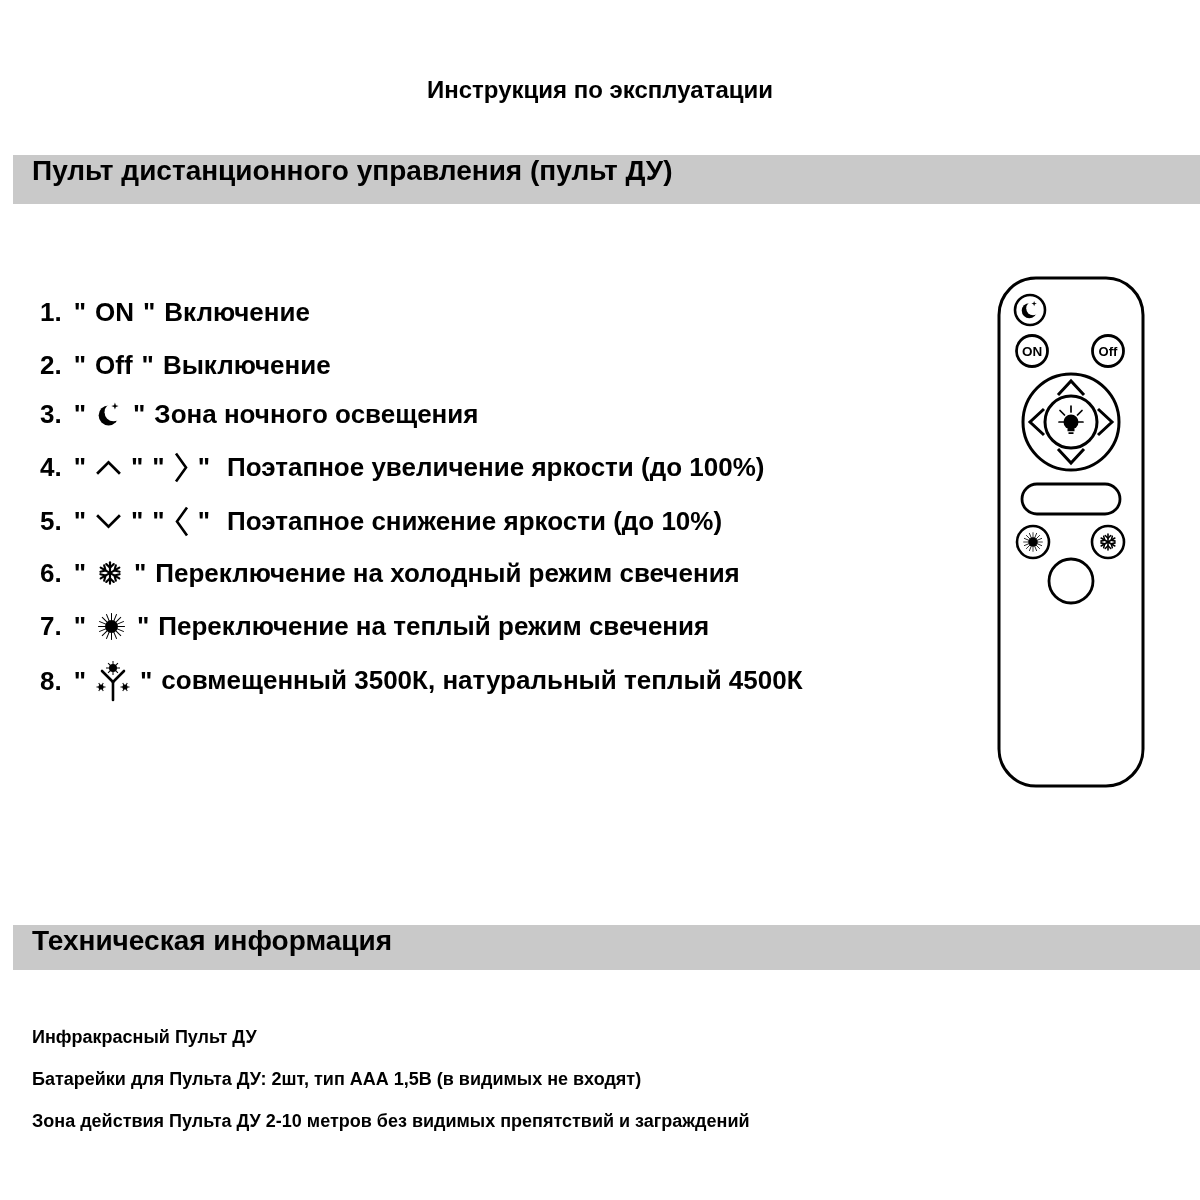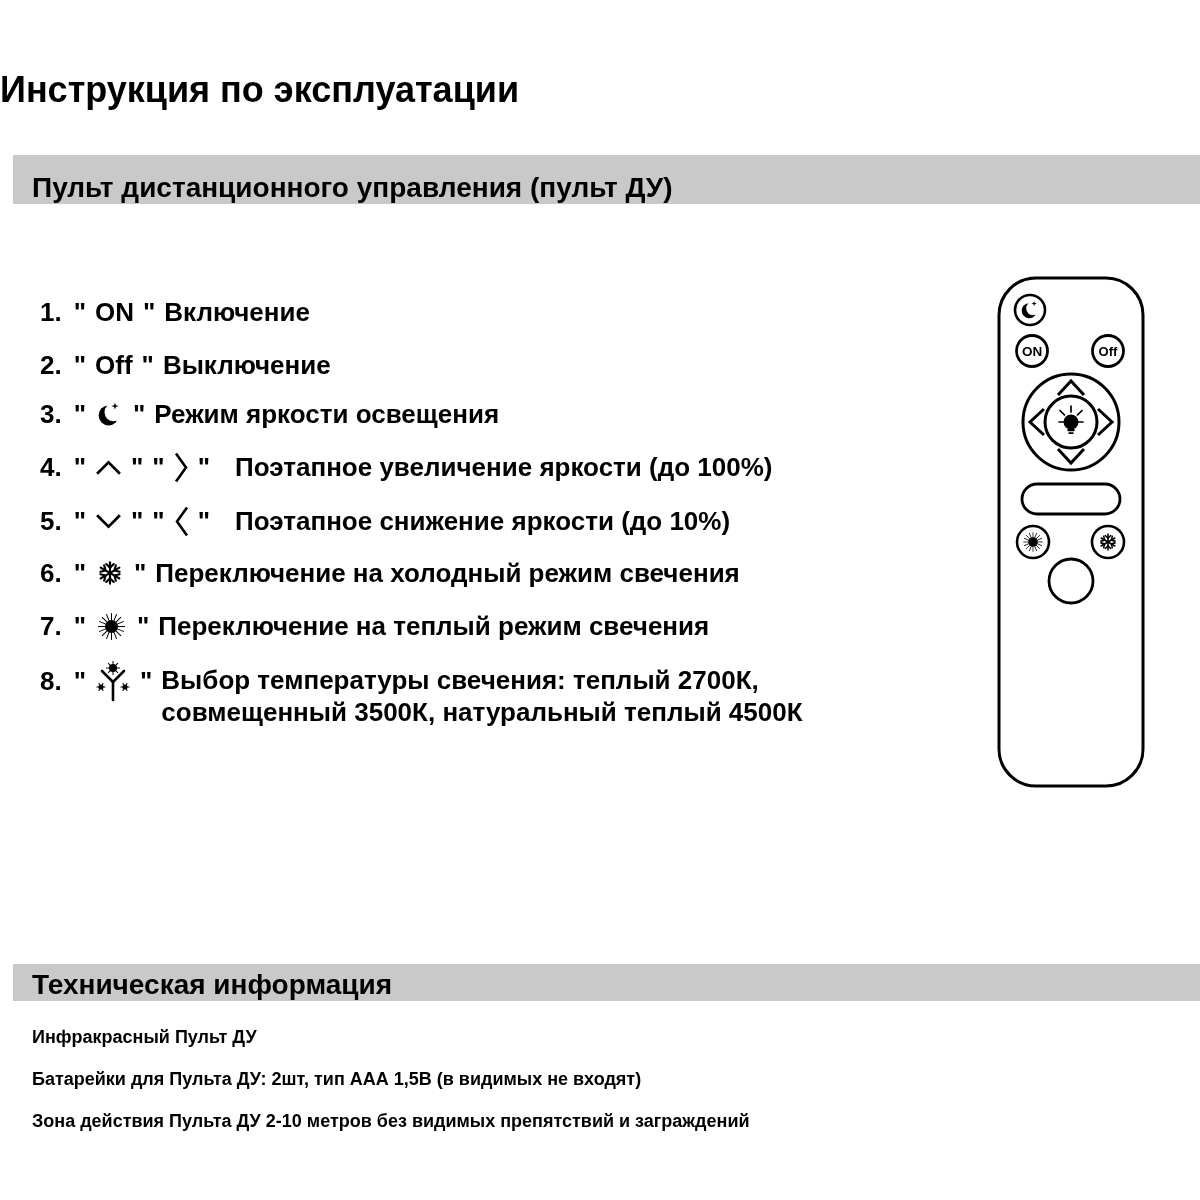--- a/index.html
+++ b/index.html
@@ -1,29 +1,29 @@
 <!DOCTYPE html>
 <html><head>
 <meta charset="utf-8">
 <style>
   *{box-sizing:border-box;margin:0;padding:0}
   html,body{width:1200px;height:1200px;background:#fff}
   body{position:relative;overflow:hidden;color:#000;
        font-family:"Liberation Sans","DejaVu Sans",sans-serif;font-weight:700}
-  .title{position:absolute;top:68px;left:0;right:0;text-align:left;
-         font-size:36px;line-height:44px}
+  .title{position:absolute;top:68px;left:0;right:0;text-align:center;
+         font-size:24px;line-height:44px}
   .banner{position:absolute;left:13px;right:0;background:#c9c9c9;
-          display:flex;align-items:flex-end;padding-left:19px;font-size:28px}
+          display:flex;align-items:flex-start;padding-left:19px;font-size:28px}
   .banner-remote{top:155px;height:49px}
-  .banner-tech{top:964px;height:37px}
+  .banner-tech{top:925px;height:45px}
   .item{position:absolute;left:40px;height:32px;display:flex;align-items:center;
         gap:9px;font-size:26px;white-space:nowrap}
   .item .num{margin-right:3px}
   .icx{flex:0 0 auto;display:block}
-  .gap{margin-left:16px}
+  .gap{margin-left:8px}
   .item-8{align-items:flex-start;height:auto}
   .item-8 .tok{line-height:34px}
   .item-8 .icx{margin-top:-4px}
   .desc-block div{line-height:32px}
   .tech-line{position:absolute;left:32px;font-size:18px;line-height:30px;white-space:nowrap}
   .remote{position:absolute;left:995px;top:276px}
   .remote text{font-family:"Liberation Sans","DejaVu Sans",sans-serif;font-weight:700;fill:#000}
   .defs{position:absolute;width:0;height:0}
 </style>
 </head>
@@ -131,21 +131,21 @@
     <span>Выключение</span>
   </div>
 
   <div class="item" style="top:398px">
     <span class="num">3.</span>
     <span class="q">"</span>
     <svg class="icx" width="29" height="29" viewBox="0 0 32 32">
         <use href="#sym-moon"></use>
       </svg>
     <span class="q">"</span>
-    <span>Режим яркости освещения</span>
+    <span>Зона ночного освещения</span>
   </div>
 
   <div class="item" style="top:451px">
     <span class="num">4.</span>
     <span class="q">"</span>
     <svg class="icx" width="27" height="17" viewBox="0 0 26 16">
         <use href="#sym-chevu"></use>
       </svg>
     <span class="q">"</span>
     <span class="q">"</span>
@@ -192,21 +192,20 @@
   </div>
 
   <div class="item item-8" style="top:664px">
     <span class="num tok">8.</span>
     <span class="q tok">"</span>
     <svg class="icx" width="36" height="44" viewBox="0 0 36 44">
         <use href="#sym-temp"></use>
       </svg>
     <span class="q tok">"</span>
     <span class="desc-block">
-      <div>Выбор температуры свечения: теплый 2700К,</div>
       <div>совмещенный 3500К, натуральный теплый 4500К</div>
     </span>
   </div>
 
   <svg class="remote" width="152" height="514" viewBox="0 0 152 514">
     <rect x="4" y="2" width="144" height="508" rx="37" fill="#fff" stroke="#000" stroke-width="3"></rect>
 
     <g>
       <circle cx="35" cy="34" r="15" fill="none" stroke="#000" stroke-width="2.6"></circle>
       <use href="#sym-moon" x="24" y="23" width="22" height="22"></use>

